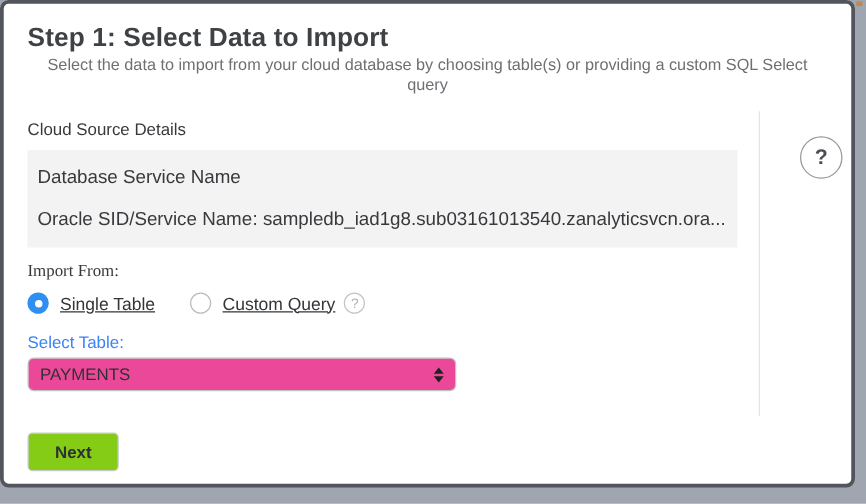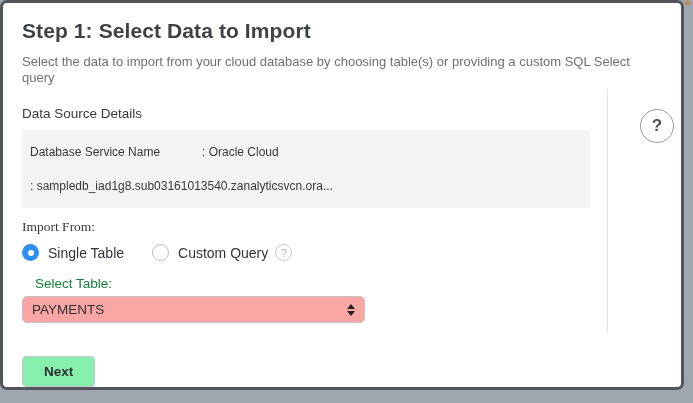--- a/index.html
+++ b/index.html
@@ -22,60 +22,60 @@
   }
   .artifact {
     position: absolute; left: 685px; top: 1px;
     width: 5px; height: 4px; background: #bd8a55; border-radius: 1px;
   }
   .title {
     font-size: 21px; font-weight: 700; color: #3f4245;
     letter-spacing: 0.1px; line-height: 26px;
   }
   .subtitle {
-    margin-top: 10px; font-size: 13px; color: #6d7073; line-height: 16px;
+    font-size: 13px; color: #6d7073; line-height: 16px; text-align: center;
   }
   .ds-heading {
     margin-top: 20px; font-size: 13.5px; color: #37393c;
   }
   .ds-panel {
     margin-top: 9px; width: 568px; background: #f3f3f3; padding: 5px 0;
   }
   .ds-row {
     display: flex; align-items: center;
-    padding: 9px 8px 9px 8px; font-size: 12px; color: #37393c;
+    padding: 9px 8px 9px 8px; font-size: 15px; color: #37393c;
     line-height: 16px;
   }
   .ds-label { width: 172px; flex: none; }
   .ds-value { flex: 1; white-space: nowrap; overflow: hidden; }
   .field-label { margin-top: 11px; font-size: 13.5px; color: #37393c; font-family: Liberation Serif, serif; }
   .radio-row { margin-top: 9px; display: flex; align-items: center; }
   .radio-option {
     display: flex; align-items: center; gap: 9px;
-    font-size: 14px; color: #323538; cursor: pointer;
+    font-size: 14px; color: #323538; cursor: pointer; text-decoration: underline;
   }
   .radio-option + .radio-option { margin-left: 28px; justify-content: space-between; }
   .radio {
     width: 17px; height: 17px; border-radius: 50%; flex: none; position: relative;
   }
   .radio.checked { background: #2e8ff2; }
   .radio.checked::after {
     content: ""; position: absolute; left: 5.5px; top: 5.5px;
     width: 6px; height: 6px; border-radius: 50%; background: #ffffff;
   }
   .radio.unchecked { border: 1px solid #b9bcbe; background: #fff; }
   .mini-help {
     margin-left: 7px; width: 17px; height: 17px; border-radius: 50%;
     border: 1px solid #c3c5c7; color: #aeb1b3; font-size: 11px;
     display: flex; align-items: center; justify-content: center; cursor: pointer;
   }
-  .select-label { margin-top: 15px; font-size: 13.5px; color: #15803d; margin-left: 13px; }
+  .select-label { margin-top: 15px; font-size: 13.5px; color: #3b82f6; }
   .select-box {
     margin-top: 5px; width: 343px; height: 27px;
-    border: 1px solid #c3c3c3; border-radius: 5px; background: #fca5a5;
+    border: 1px solid #c3c3c3; border-radius: 5px; background: #ec4899;
     display: flex; align-items: center; justify-content: space-between;
     padding: 0 9px; font-size: 13.5px; color: #2e3133; cursor: pointer;
   }
   .stepper { display: flex; flex-direction: column; gap: 2px; align-items: center; }
   .stepper .tri-up {
     width: 0; height: 0;
     border-left: 4px solid transparent; border-right: 4px solid transparent;
     border-bottom: 5px solid #1f2123;
   }
   .stepper .tri-down {
@@ -90,42 +90,42 @@
   .help-circle {
     position: absolute; left: 637px; top: 106px;
     width: 34px; height: 34px; border-radius: 50%;
     border: 1px solid #97999c; background: #fff;
     color: #4b4e52; font-size: 17px; font-weight: 700;
     display: flex; align-items: center; justify-content: center; cursor: pointer;
   }
   .btn-row { margin-top: 33px; display: flex; gap: 11px; }
   .btn {
     height: 31px; padding: 0 21px;
-    background: #86efac; border: 1px solid #c9c9c9; border-radius: 4px;
+    background: #84cc16; border: 1px solid #c9c9c9; border-radius: 4px;
     font-family: inherit; font-size: 13.5px; font-weight: 700; color: #2e3032;
     cursor: pointer;
   }
 </style>
 </head>
 <body>
 
 <div class="stage">
   <div class="dialog">
 
     <div class="title">Step 1: Select Data to Import</div>
     <div class="subtitle">Select the data to import from your cloud database by choosing table(s) or providing a custom SQL Select query</div>
 
-    <div class="ds-heading">Data Source Details</div>
+    <div class="ds-heading">Cloud Source Details</div>
 
     <div class="ds-panel">
       <div class="ds-row">
         <span class="ds-label">Database Service Name</span>
-        <span class="ds-value">: Oracle Cloud</span>
       </div>
       <div class="ds-row">
+        <span class="ds-label">Oracle SID/Service Name</span>
         <span class="ds-value">: sampledb_iad1g8.sub03161013540.zanalyticsvcn.ora...</span>
       </div>
     </div>
 
     <div class="field-label">Import From:</div>
 
     <div class="radio-row">
       <label class="radio-option">
         <span class="radio checked"></span>
         <span>Single Table</span>

